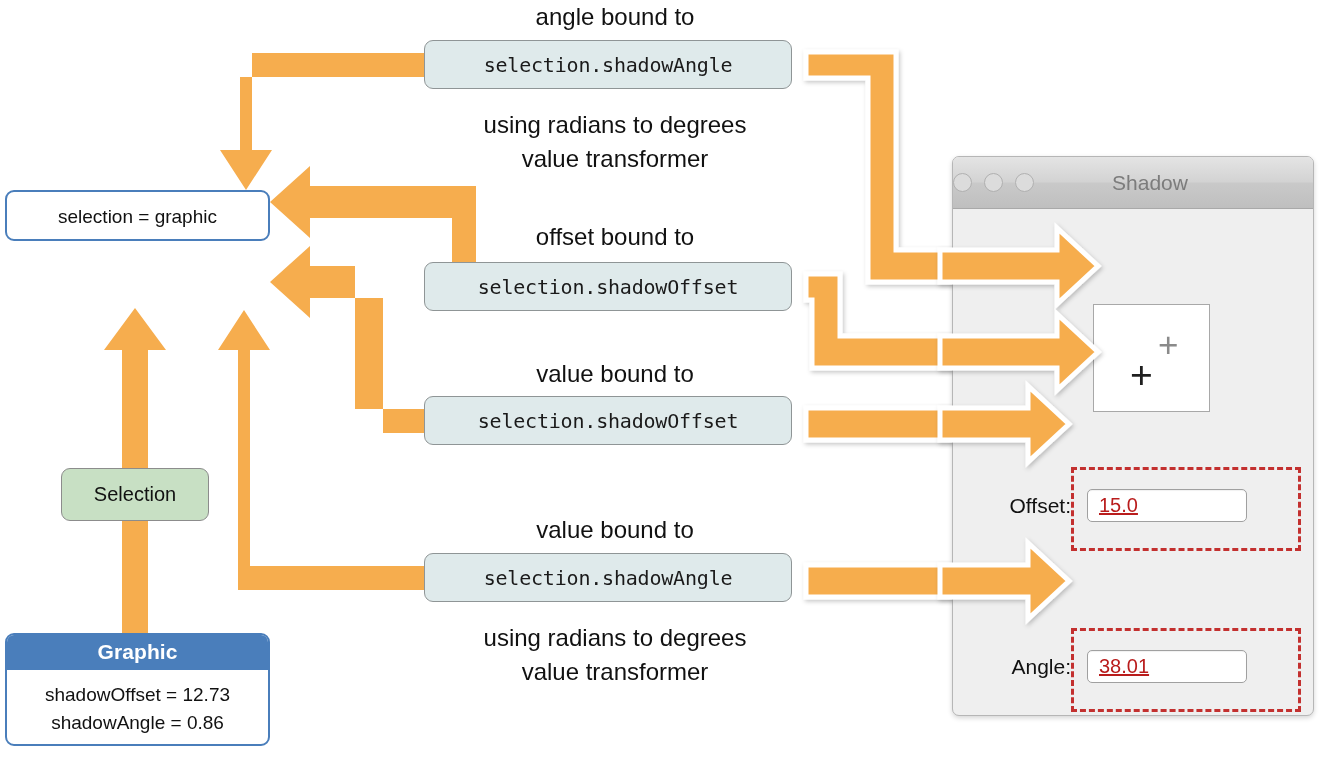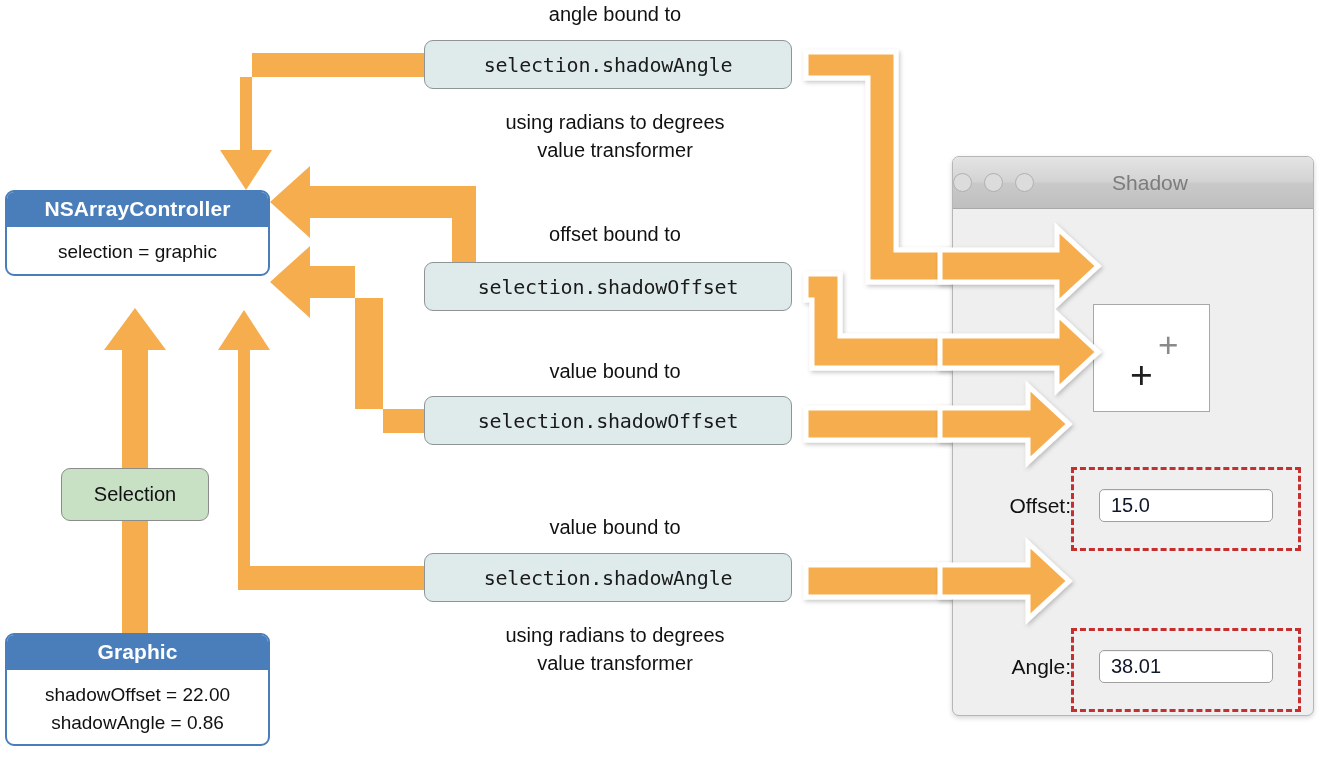--- a/index.html
+++ b/index.html
@@ -34,21 +34,21 @@
      display:flex;align-items:center;justify-content:center;z-index:4;
      font-family:"DejaVu Sans Mono","Liberation Mono",monospace;
      font-size:20px;color:#1a1a1a;letter-spacing:-.2px;}
   #pill-angle-top{left:424px;top:40px;}
   #pill-offset-1{left:424px;top:262px;}
   #pill-offset-2{left:424px;top:396px;}
   #pill-angle-bot{left:424px;top:553px;}
 
   
   .cap{position:absolute;z-index:4;text-align:center;width:382px;left:424px;
-       font-size:20px;color:#111;line-height:1.42;}
+       font-size:24px;color:#111;line-height:1.42;}
   #cap-angle-top{top:0px;}
   #cap-angle-top-sub{top:108px;}
   #cap-offset-1{top:220px;}
   #cap-offset-2{top:357px;}
   #cap-angle-bot{top:513px;}
   #cap-angle-bot-sub{top:621px;}
 
   
   #mac-window{position:absolute;left:952px;top:156px;width:362px;height:560px;
      background:#efefef;border:1px solid #b6b6b6;border-radius:7px;
@@ -67,25 +67,25 @@
   #shadow-canvas{position:absolute;left:140px;top:95px;width:117px;height:108px;
      background:#ffffff;border:1px solid #a8a8a8;box-sizing:border-box;}
   .plus{position:absolute;font-family:"Liberation Sans",sans-serif;line-height:1;}
   #plus-dark{left:36px;top:50px;font-size:39px;color:#1f1f1f;font-weight:300;}
   #plus-light{left:64px;top:22px;font-size:35px;color:#8a8a8a;font-weight:300;}
 
   .fieldrow{position:absolute;display:flex;align-items:center;}
   #row-offset{left:34px;top:280px;}
   #row-angle{left:34px;top:441px;}
   .fieldlabel{font-size:21px;color:#111;width:84px;text-align:right;
-     margin-right:28px;}
-  .textfield{width:174px;height:33px;background:#ffffff;border:1px solid #a0a0a0;
+     margin-right:16px;}
+  .textfield{width:160px;height:33px;background:#ffffff;border:1px solid #a0a0a0;
      border-radius:5px;box-sizing:border-box;display:flex;align-items:center;
-     padding-left:11px;font-size:20px;color:#0f172a;
-     box-shadow:inset 0 1px 1px rgba(0,0,0,.06);}
+     padding-left:11px;font-size:20px;color:#b91c1c;
+     box-shadow:inset 0 1px 1px rgba(0,0,0,.06);text-decoration:underline;}
 
   .redbox{position:absolute;border:3px dashed #c3302f;box-sizing:border-box;}
   #red-offset{left:118px;top:258px;width:230px;height:84px;}
   #red-angle{left:118px;top:419px;width:230px;height:84px;}
 </style>
 </head>
 <body>
 
 <div id="stage">
 
@@ -117,28 +117,27 @@
       <path fill="#f6ad4e" filter="url(#arrowshadow)" stroke="#ffffff" stroke-width="5" d="M 806,274 L 840,274 L 840,336 L 1057,336 L 1057,314
                L 1098,352 L 1057,390 L 1057,368 L 812,368 L 812,300 L 806,300 Z"></path>
 
       <path fill="#f6ad4e" filter="url(#arrowshadow)" stroke="#ffffff" stroke-width="5" d="M 806,408 L 1028,408 L 1028,386 L 1069,424 L 1028,462 L 1028,440 L 806,440 Z"></path>
 
       <path fill="#f6ad4e" filter="url(#arrowshadow)" stroke="#ffffff" stroke-width="5" d="M 806,565 L 1028,565 L 1028,543 L 1069,581 L 1028,619 L 1028,597 L 806,597 Z"></path>
     </g>
   </svg>
 
   <div class="node objbox" id="box-controller">
-    <div class="hdr">NSArrayController</div>
     <div class="body">selection = graphic</div>
   </div>
 
   <div class="node objbox" id="box-graphic">
     <div class="hdr">Graphic</div>
     <div class="body">
-      <div>shadowOffset = 22.00</div>
+      <div>shadowOffset = 12.73</div>
       <div>shadowAngle = 0.86</div>
     </div>
   </div>
 
   <div class="node" id="selection-badge">Selection</div>
 
   <div class="pill" id="pill-angle-top">selection.shadowAngle</div>
   <div class="pill" id="pill-offset-1">selection.shadowOffset</div>
   <div class="pill" id="pill-offset-2">selection.shadowOffset</div>
   <div class="pill" id="pill-angle-bot">selection.shadowAngle</div>

